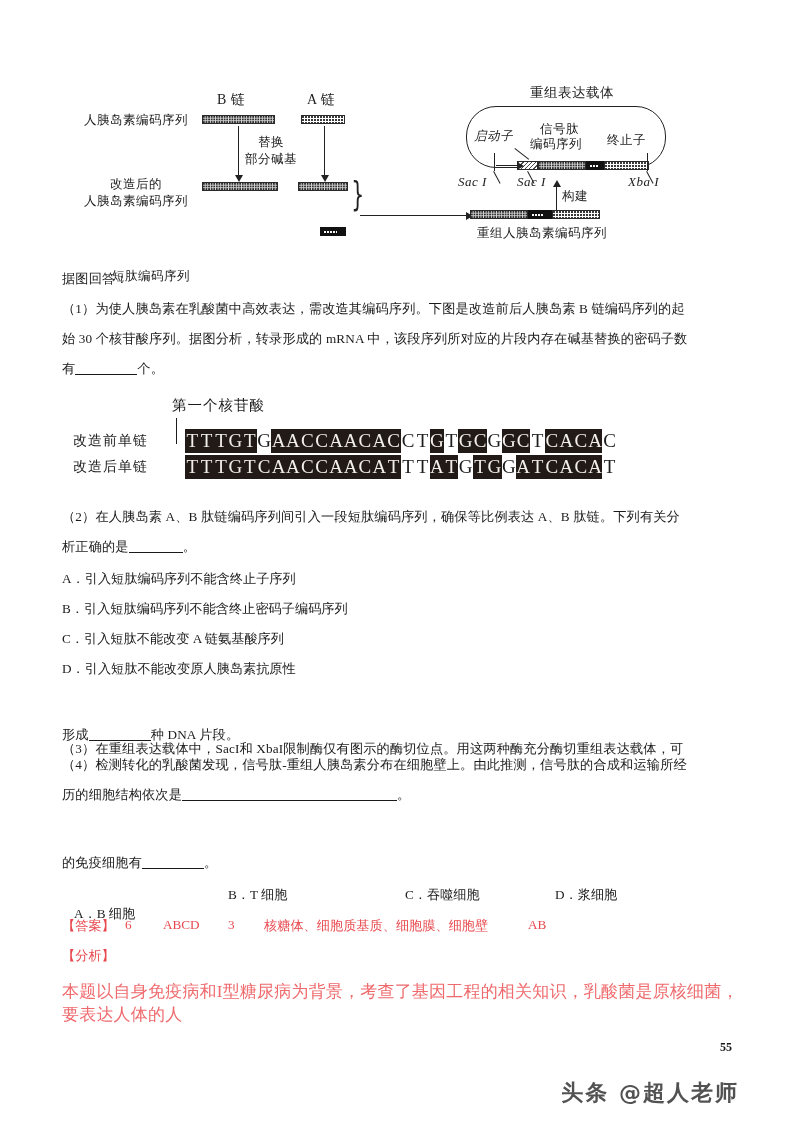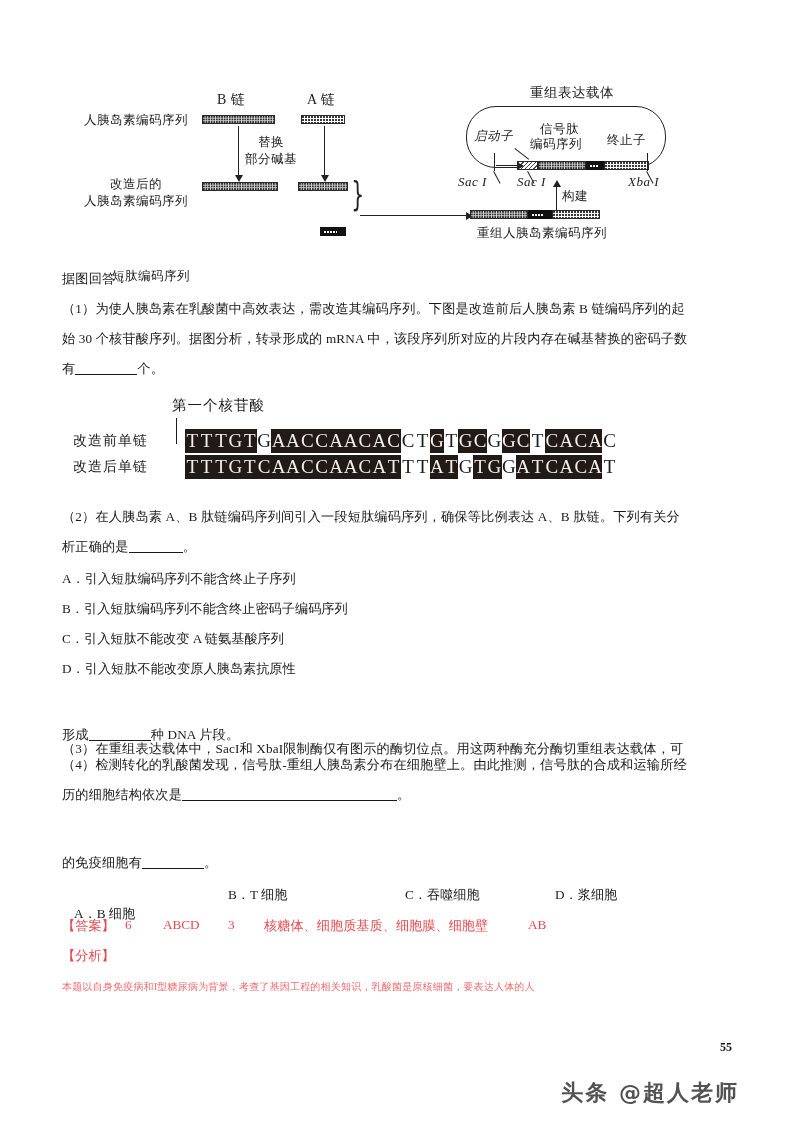--- a/index.html
+++ b/index.html
@@ -236,21 +236,21 @@
   .red {
     position: absolute;
     color: #e8484d;
     font-size: 13.2px;
     white-space: nowrap;
     font-family: "Liberation Serif", "DejaVu Serif", serif;
   }
   .red-line {
     position: absolute;
     color: #ef6a6d;
-    font-size: 10px;
+    font-size: 17px;
     letter-spacing: 0.2px;
     font-family: "Liberation Serif", "DejaVu Serif", serif;
   }
 
   
   .page-number {
     position: absolute;
     right: 62px;
     top: 1040px;
     font-size: 12px;

